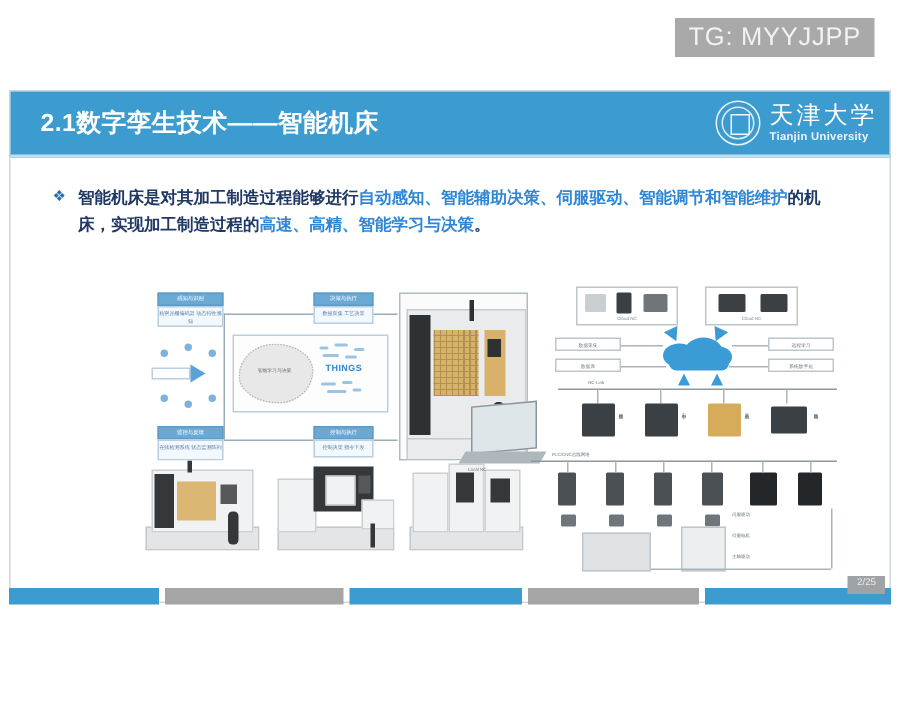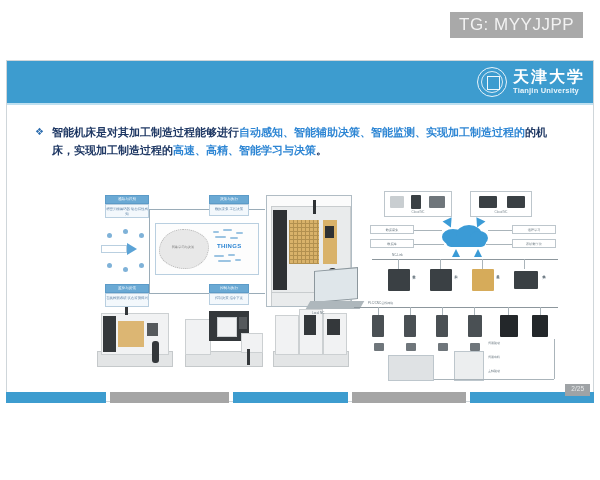--- a/index.html
+++ b/index.html
@@ -54,21 +54,21 @@
     content:"";position:absolute;left:3px;top:3px;right:3px;bottom:3px;
     border:1px solid #dcecf6;border-radius:50%;
   }
   .seal:after{
     content:"";position:absolute;left:8.5px;top:8px;
     width:11px;height:12px;
     border:1.4px solid #f0f8fc;
   }
   .logo-text{display:flex;flex-direction:column;line-height:1;}
   .logo-cn{
-    color:#ffffff;font-size:16px;font-weight:bold;
+    color:#ffffff;font-size:16px;font-weight:normal;
     letter-spacing:2px;font-family:"DejaVu Serif",serif;
     white-space:nowrap;
   }
   .logo-en{
     color:#eaf5fb;font-size:7.5px;font-weight:bold;
     letter-spacing:.2px;margin-top:2px;white-space:nowrap;
   }
 
   
   .body-text{
@@ -190,32 +190,33 @@
 </head>
 <body>
 
 <div class="canvas">
 
   <div class="tg-watermark">TG: MYYJJPP</div>
 
   <div class="slide">
 
     <div class="slide-header">
+      <div class="slide-title">2.1数字孪生技术——智能机床</div>
 
       <div class="logo-wrap">
         <div class="seal"></div>
         <div class="logo-text">
           <div class="logo-cn">天津大学</div>
           <div class="logo-en">Tianjin University</div>
         </div>
       </div>
     </div>
 
     <div class="body-text">
-      <span class="bullet">❖</span><span>智能机床是对其加工制造过程能够进行</span><span class="hl">自动感知、智能辅助决策、智能监测、实现加工制造过程的</span><span>的机床，实现加工制造过程的</span><span class="hl">高速、高精、智能学习与决策</span><span>。</span>
+      <span class="bullet">❖</span><span>智能机床是对其加工制造过程能够进行</span><span class="hl">自动感知、智能辅助决策、伺服驱动、智能调节和智能维护</span><span>的机床，实现加工制造过程的</span><span class="hl">高速、高精、智能学习与决策</span><span>。</span>
     </div>
 
     <div class="figs">
 
       <div class="left-dia">
 
         <div class="cn h" style="left:52px;top:16px;width:62px;"></div>
         <div class="cn v" style="left:52px;top:16px;height:84px;"></div>
         <div class="cn h" style="left:52px;top:100px;width:62px;"></div>
         <div class="cn h" style="left:150px;top:16px;width:18px;"></div>

